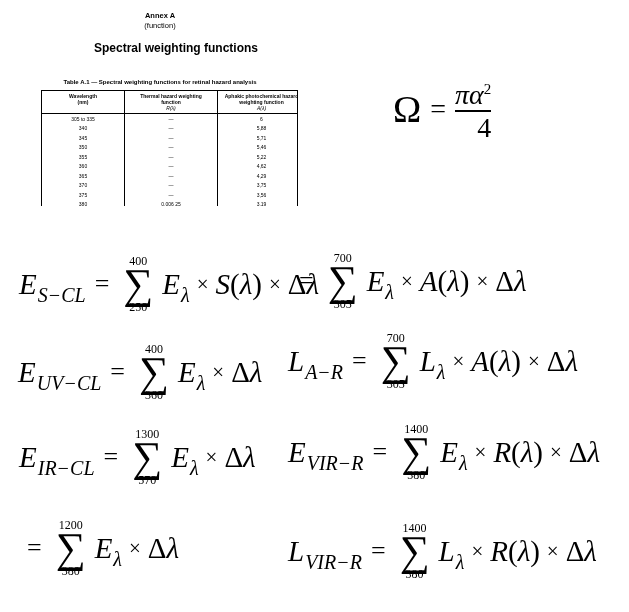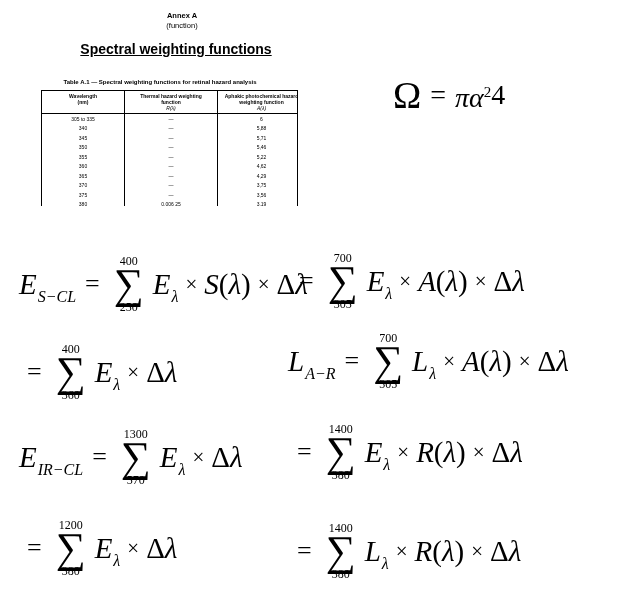--- a/index.html
+++ b/index.html
@@ -2,25 +2,25 @@
 <html><head>
 <meta charset="utf-8">
 <style>
   html,body { margin:0; padding:0; background:#ffffff; }
   .page {
     position:relative; width:629px; height:612px; background:#ffffff;
     font-family:"Liberation Sans", sans-serif; color:#000; overflow:hidden;
   }
 
   
-  .annex-block { position:absolute; left:82px; top:11px; width:200px; text-align:center;
+  .annex-block { position:absolute; left:60px; top:11px; width:200px; text-align:center;
                  font-size:7.5px; line-height:9.5px; }
   .annex-title { font-weight:bold; }
   .spectral-title { position:absolute; left:66px; top:41px; width:220px; text-align:center;
-                    font-weight:bold; font-size:14px;text-decoration:underline; }
+                    font-weight:bold; font-size:12px; }
 
   
   .table-title { position:absolute; left:30px; top:79px; width:260px; text-align:center;
                  font-size:6px; font-weight:bold; }
   .table-wrap { position:absolute; left:41px; top:90px; width:257px; height:116px;
                 overflow:hidden; border:1px solid #000; border-bottom:none; box-sizing:border-box; }
   table.hazard { border-collapse:collapse; table-layout:fixed; width:255px; }
   table.hazard th {
     border-bottom:1px solid #000; font-size:5px; font-weight:bold; line-height:6px;
     vertical-align:top; padding:2px 1px 2px 1px; text-align:center;
@@ -30,31 +30,31 @@
     font-size:5px; height:9.5px; text-align:center; vertical-align:middle; padding:0;
   }
   .hdr-sym { font-style:italic; font-weight:normal; }
   .col-w1 { width:80px; } .col-w2 { width:90px; } .col-w3 { width:85px; }
 
   
   .omega { position:absolute; left:393px; top:76px; display:flex; align-items:center;
            font-family:"Liberation Serif", serif; }
   .omega-lhs { font-size:38px; line-height:38px; }
   .omega-eq  { font-size:28px; margin:0 9px; }
-  .omega-frac { display:flex; flex-direction:row; align-items:center; }
+  .omega-frac { display:flex; flex-direction:column; align-items:flex-end; }
   .omega-num { font-size:28px; line-height:27px; font-style:italic; }
   .omega-num sup { font-size:15px; font-style:normal; }
   .omega-bar { align-self:stretch; border-top:2px solid #000; margin:2px 0; }
   .omega-den { font-size:28px; line-height:28px; }
 
   
   .formula { position:absolute; display:flex; align-items:center; height:62px;
              font-family:"Liberation Serif", serif; font-size:29px; white-space:nowrap; }
   .f-lhs i, .f-term i, .f-weight i, .f-delta i { font-style:italic; }
-  .f-sub { display:inline-block; font-size:16px; font-style:italic;
+  .f-sub { display:inline-block; font-size:20px; font-style:italic;
            transform:translateY(8px); margin-left:1px; }
   .f-eq { font-size:26px; margin:0 9px; }
   .f-sum { display:flex; flex-direction:column; align-items:center; margin:0 5px; }
   .f-lim { font-size:12px; line-height:13px; }
   .f-sigma { font-size:42px; line-height:33px; }
   .f-term { margin-left:4px; }
   .f-times { font-size:21px; margin:0 7px; }
 
   #f-l1 { left:19px;  top:253px; }
   #f-r1 { left:290px; top:250px; }
@@ -185,20 +185,21 @@
         <span class="f-sigma">∑</span>
         <span class="f-lim">305</span>
       </span>
       <span class="f-term"><i>E</i><span class="f-sub"><i>λ</i></span></span>
       <span class="f-times">×</span>
       <span class="f-weight"><i>A</i>(<i>λ</i>)</span>
       <span class="f-times">×</span>
       <span class="f-delta">Δ<i>λ</i></span>
     </div>
   <div class="formula" id="f-l2">
+      <span class="f-lhs"><i>E</i><span class="f-sub"><i>UV−CL</i></span></span>
       <span class="f-eq">=</span>
       <span class="f-sum">
         <span class="f-lim">400</span>
         <span class="f-sigma">∑</span>
         <span class="f-lim">360</span>
       </span>
       <span class="f-term"><i>E</i><span class="f-sub"><i>λ</i></span></span>
       <span class="f-times">×</span>
       <span class="f-delta">Δ<i>λ</i></span>
     </div>
@@ -222,20 +223,21 @@
       <span class="f-sum">
         <span class="f-lim">1300</span>
         <span class="f-sigma">∑</span>
         <span class="f-lim">570</span>
       </span>
       <span class="f-term"><i>E</i><span class="f-sub"><i>λ</i></span></span>
       <span class="f-times">×</span>
       <span class="f-delta">Δ<i>λ</i></span>
     </div>
   <div class="formula" id="f-r3">
+      <span class="f-lhs"><i>E</i><span class="f-sub"><i>VIR−R</i></span></span>
       <span class="f-eq">=</span>
       <span class="f-sum">
         <span class="f-lim">1400</span>
         <span class="f-sigma">∑</span>
         <span class="f-lim">380</span>
       </span>
       <span class="f-term"><i>E</i><span class="f-sub"><i>λ</i></span></span>
       <span class="f-times">×</span>
       <span class="f-weight"><i>R</i>(<i>λ</i>)</span>
       <span class="f-times">×</span>
@@ -246,20 +248,21 @@
       <span class="f-sum">
         <span class="f-lim">1200</span>
         <span class="f-sigma">∑</span>
         <span class="f-lim">380</span>
       </span>
       <span class="f-term"><i>E</i><span class="f-sub"><i>λ</i></span></span>
       <span class="f-times">×</span>
       <span class="f-delta">Δ<i>λ</i></span>
     </div>
   <div class="formula" id="f-r4">
+      <span class="f-lhs"><i>L</i><span class="f-sub"><i>VIR−R</i></span></span>
       <span class="f-eq">=</span>
       <span class="f-sum">
         <span class="f-lim">1400</span>
         <span class="f-sigma">∑</span>
         <span class="f-lim">380</span>
       </span>
       <span class="f-term"><i>L</i><span class="f-sub"><i>λ</i></span></span>
       <span class="f-times">×</span>
       <span class="f-weight"><i>R</i>(<i>λ</i>)</span>
       <span class="f-times">×</span>

